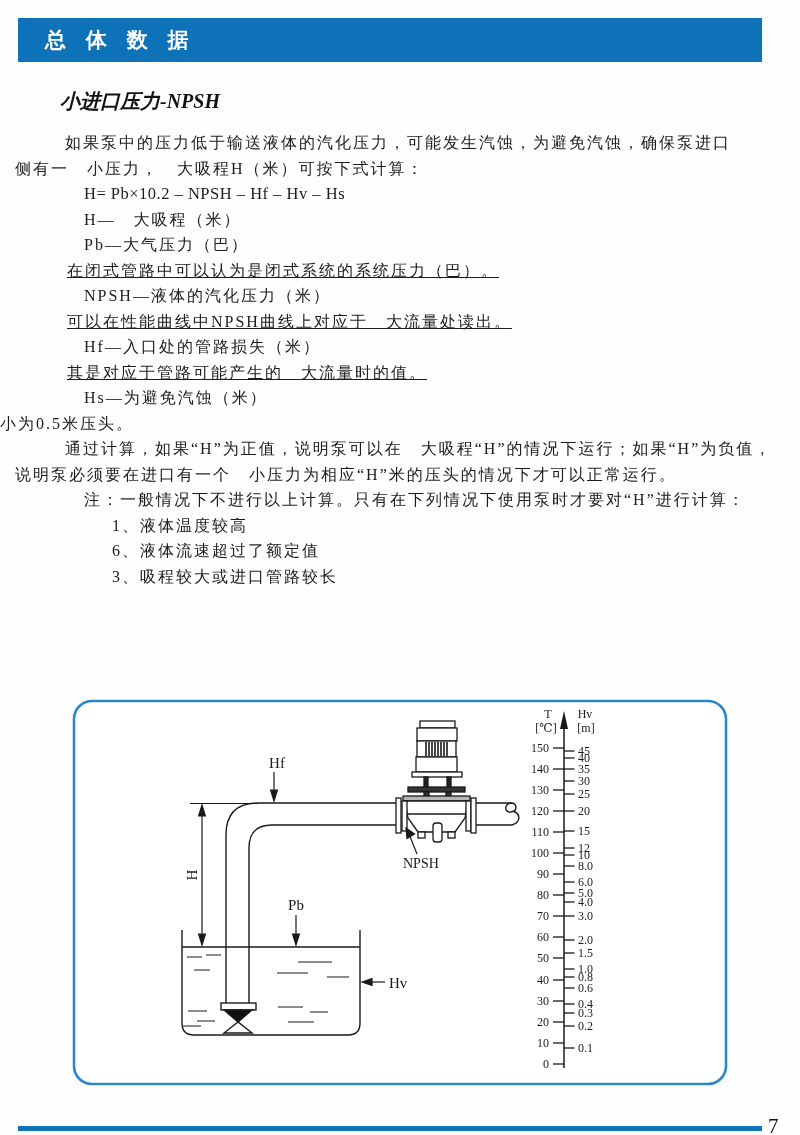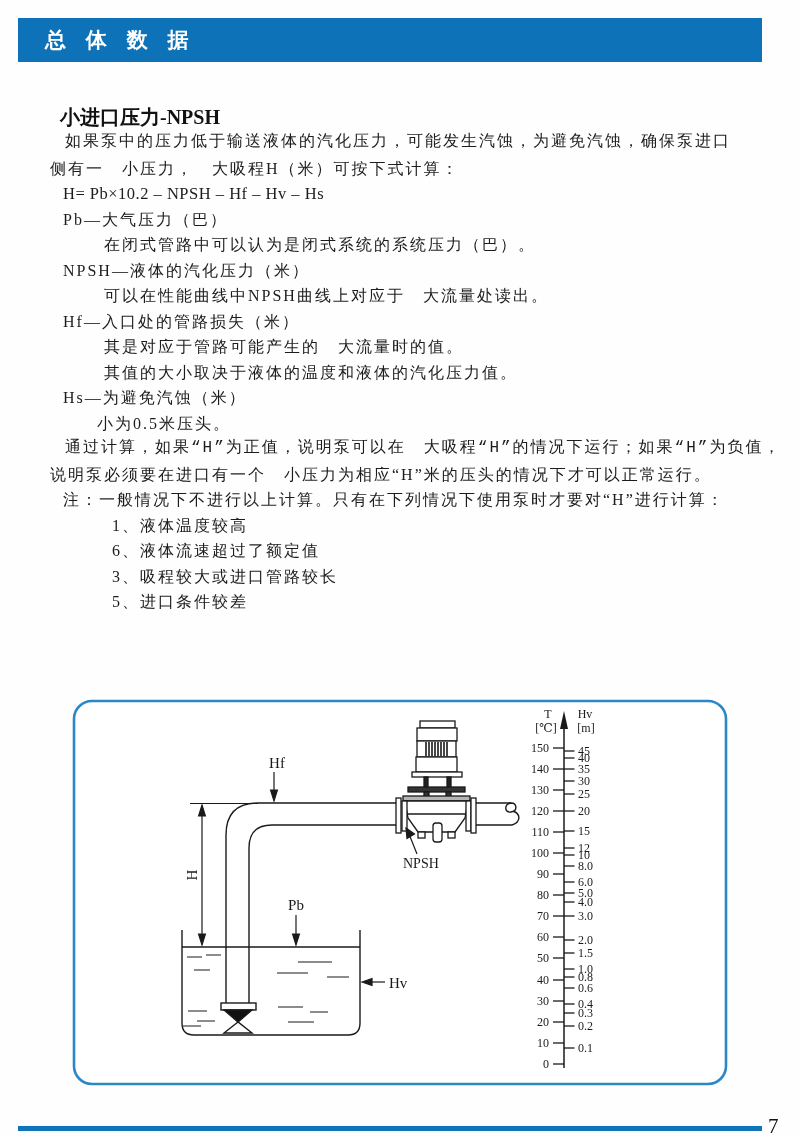--- a/index.html
+++ b/index.html
@@ -3,31 +3,31 @@
 <meta charset="utf-8">
 <style>
   html,body{margin:0;padding:0;background:#ffffff;}
   .page{position:relative;width:800px;height:1135px;background:#fefefe;overflow:hidden;
         font-family:"Liberation Sans",sans-serif;}
   
   .header-bar{position:absolute;left:18px;top:18px;width:744px;height:44px;
         background:#0d72b8;color:#ffffff;display:flex;align-items:center;}
   .header-bar span{font-size:21px;font-weight:bold;letter-spacing:7px;padding-left:27px;}
   
-  .sec-title{position:absolute;left:60px;top:104px;font-size:20px;font-weight:bold;color:#111;}
+  .sec-title{position:absolute;left:60px;top:88px;font-size:20px;font-weight:bold;color:#111;font-style:italic;}
   .sec-title .lat{font-family:"Liberation Serif",serif;font-weight:600;}
   
   .body-text{position:absolute;left:0;top:130px;width:800px;color:#1c1c1c;}
   .line{height:25.5px;line-height:25.5px;font-size:16px;letter-spacing:2px;
         font-family:"Liberation Serif","DejaVu Serif",serif;white-space:nowrap;}
-  .ind-para{padding-left:65px;font-family:Liberation Mono, monospace;}
-  .ind-margin{padding-left:50px;}
-  .ind-term{padding-left:63px;}
-  .ind-def{padding-left:104px;}
-  .ind-small{padding-left:97px;}
+  .ind-para{padding-left:65px;}
+  .ind-margin{padding-left:15px;}
+  .ind-term{padding-left:84px;}
+  .ind-def{padding-left:67px;text-decoration:underline;}
+  .ind-small{}
   .ind-list{padding-left:112px;}
   .formula{letter-spacing:0.5px;font-size:16.5px;}
   
   .diagram-svg{position:absolute;left:0;top:0;}
   .lbl{font-family:"Liberation Serif","DejaVu Serif",serif;fill:#1a1a1a;}
   
   .footer-bar{position:absolute;left:18px;top:1126px;width:744px;height:5px;background:#0f74ba;}
   .page-number{position:absolute;left:768px;top:1114px;font-size:21px;
         font-family:"Liberation Serif",serif;color:#111;}
 </style>
@@ -39,36 +39,35 @@
   <div class="header-bar">
     <span>总 体 数 据</span>
   </div>
 
   <div class="sec-title"><span>小进口压力</span><span class="lat">-NPSH</span></div>
 
   <div class="body-text">
       <div class="line ind-para">如果泵中的压力低于输送液体的汽化压力，可能发生汽蚀，为避免汽蚀，确保泵进口</div>
       <div class="line ind-margin">侧有一　小压力，　大吸程H（米）可按下式计算：</div>
       <div class="line ind-term formula">H= Pb×10.2 – NPSH – Hf – Hv – Hs</div>
+      <div class="line ind-term">H—　大吸程（米）</div>
       <div class="line ind-term">Pb—大气压力（巴）</div>
       <div class="line ind-def">在闭式管路中可以认为是闭式系统的系统压力（巴）。</div>
       <div class="line ind-term">NPSH—液体的汽化压力（米）</div>
       <div class="line ind-def">可以在性能曲线中NPSH曲线上对应于　大流量处读出。</div>
       <div class="line ind-term">Hf—入口处的管路损失（米）</div>
       <div class="line ind-def">其是对应于管路可能产生的　大流量时的值。</div>
-      <div class="line ind-def">其值的大小取决于液体的温度和液体的汽化压力值。</div>
       <div class="line ind-term">Hs—为避免汽蚀（米）</div>
       <div class="line ind-small">小为0.5米压头。</div>
       <div class="line ind-para">通过计算，如果“H”为正值，说明泵可以在　大吸程“H”的情况下运行；如果“H”为负值，</div>
       <div class="line ind-margin">说明泵必须要在进口有一个　小压力为相应“H”米的压头的情况下才可以正常运行。</div>
       <div class="line ind-term">注：一般情况下不进行以上计算。只有在下列情况下使用泵时才要对“H”进行计算：</div>
       <div class="line ind-list">1、液体温度较高</div>
       <div class="line ind-list">6、液体流速超过了额定值</div>
       <div class="line ind-list">3、吸程较大或进口管路较长</div>
-      <div class="line ind-list">5、进口条件较差</div>
     </div>
 
   <svg class="diagram-svg" width="800" height="1135" viewBox="0 0 800 1135">
 
     <rect x="74" y="701" width="652" height="383" rx="18" ry="18" fill="#ffffff" stroke="#2b87c6" stroke-width="2.6"></rect>
 
     <g stroke="#1a1a1a" stroke-width="1.4" fill="none">
 
       <path d="M396,803 H258 Q226,803 226,835 V1003"></path>
       <path d="M396,825 H272 Q249,825 249,848 V1003"></path>

